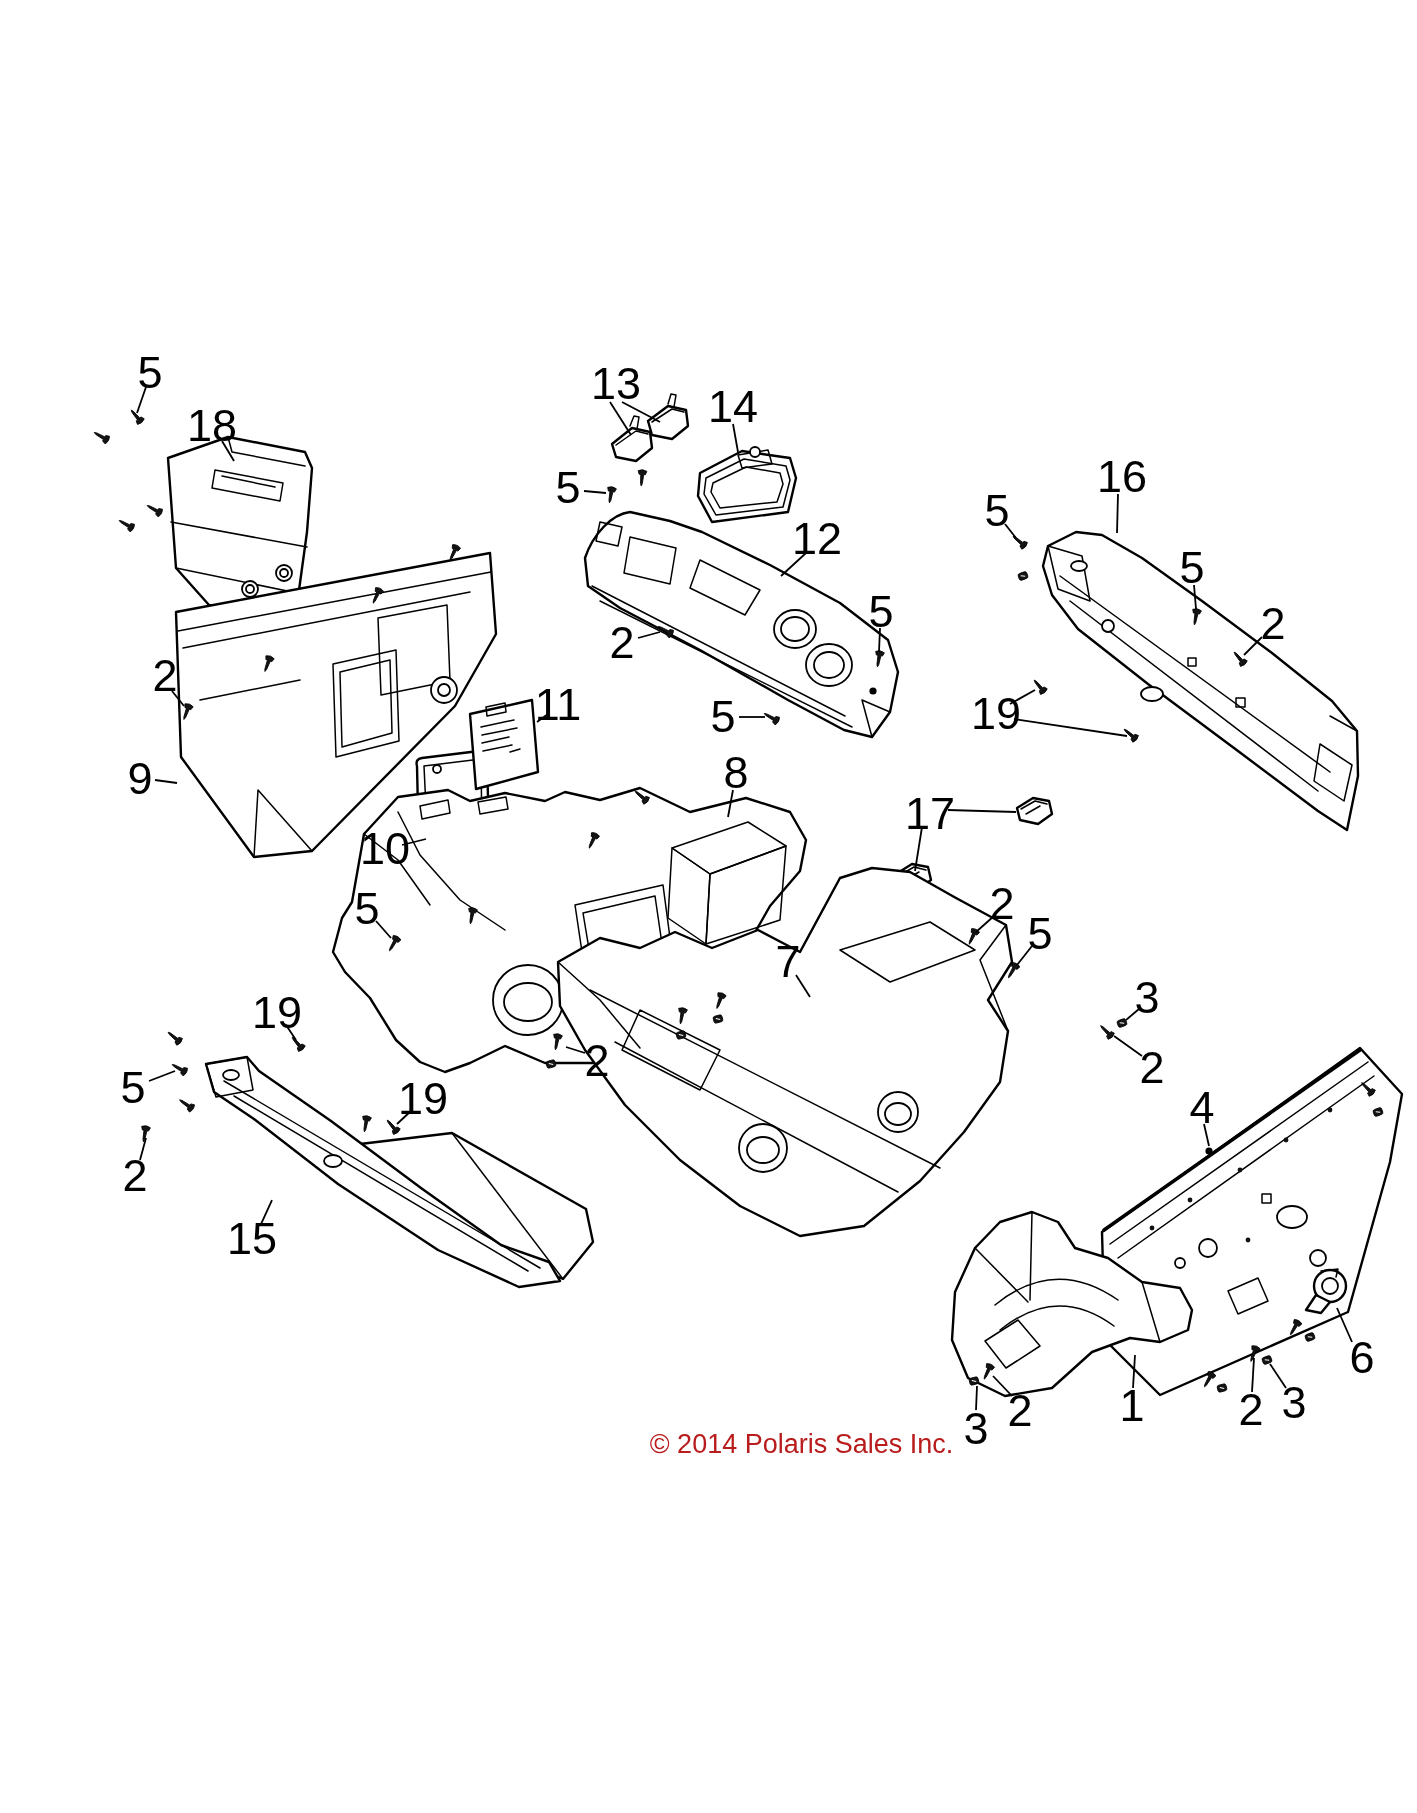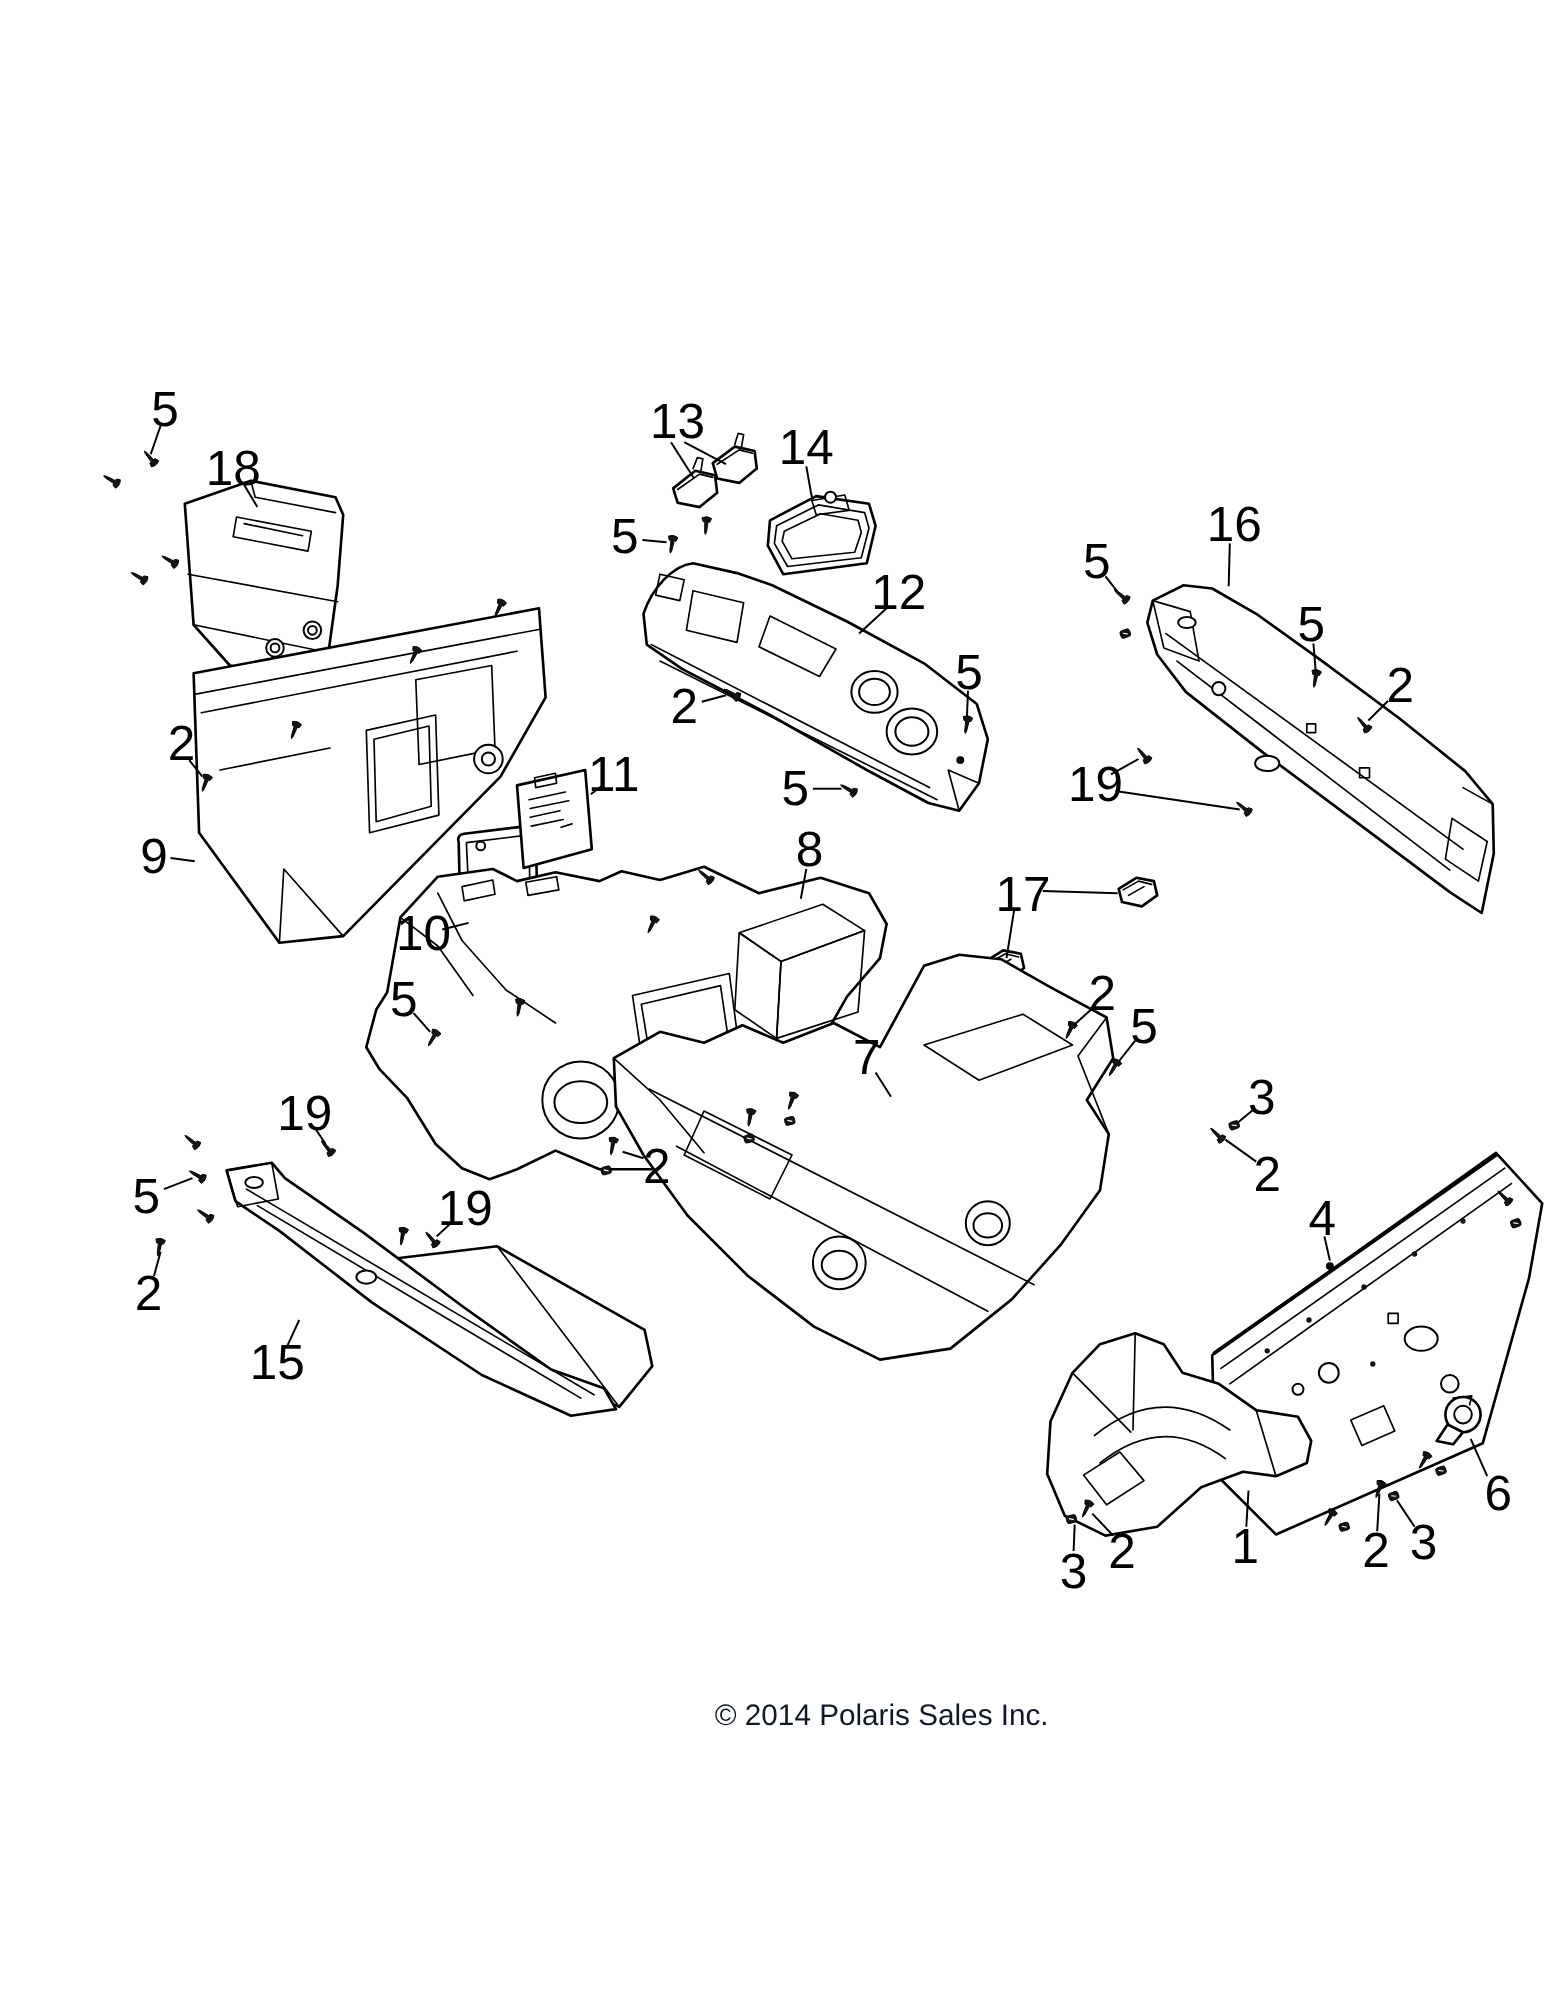--- a/index.html
+++ b/index.html
@@ -6,21 +6,21 @@
   body{width:1417px;height:1813px;position:relative;font-family:"Liberation Sans","DejaVu Sans",sans-serif;overflow:hidden;}
   #stage{position:absolute;left:0;top:0;width:1417px;height:1813px;}
   svg{display:block;}
   .part{fill:#ffffff;stroke:#000000;stroke-width:2.4;stroke-linejoin:round;stroke-linecap:round;}
   .detail{fill:none;stroke:#000000;stroke-width:1.5;stroke-linejoin:round;stroke-linecap:round;}
   .heavy{fill:none;stroke:#000000;stroke-width:3.4;stroke-linecap:round;}
   .hole{fill:#ffffff;stroke:#000000;stroke-width:1.8;}
   .darkfill{fill:#111111;stroke:none;}
   .callout-text{font-family:"Liberation Sans","DejaVu Sans",sans-serif;font-size:45px;fill:#000;}
   .leader{stroke:#000;stroke-width:1.8;fill:none;}
-  #copyright{position:absolute;left:0;top:1544px;width:1600px;text-align:center;font-size:27px;color:#0f172a;letter-spacing:0px;}
+  #copyright{position:absolute;left:0;top:1429px;width:1600px;text-align:center;font-size:27px;color:#b91c1c;letter-spacing:0px;}
   
   #copyright{left:193px;width:1217px;}
 </style>
 </head>
 <body>
 
 <div id="stage">
 <svg width="1417" height="1813" viewBox="0 0 1417 1813">
 
   <g id="parts-layer">

